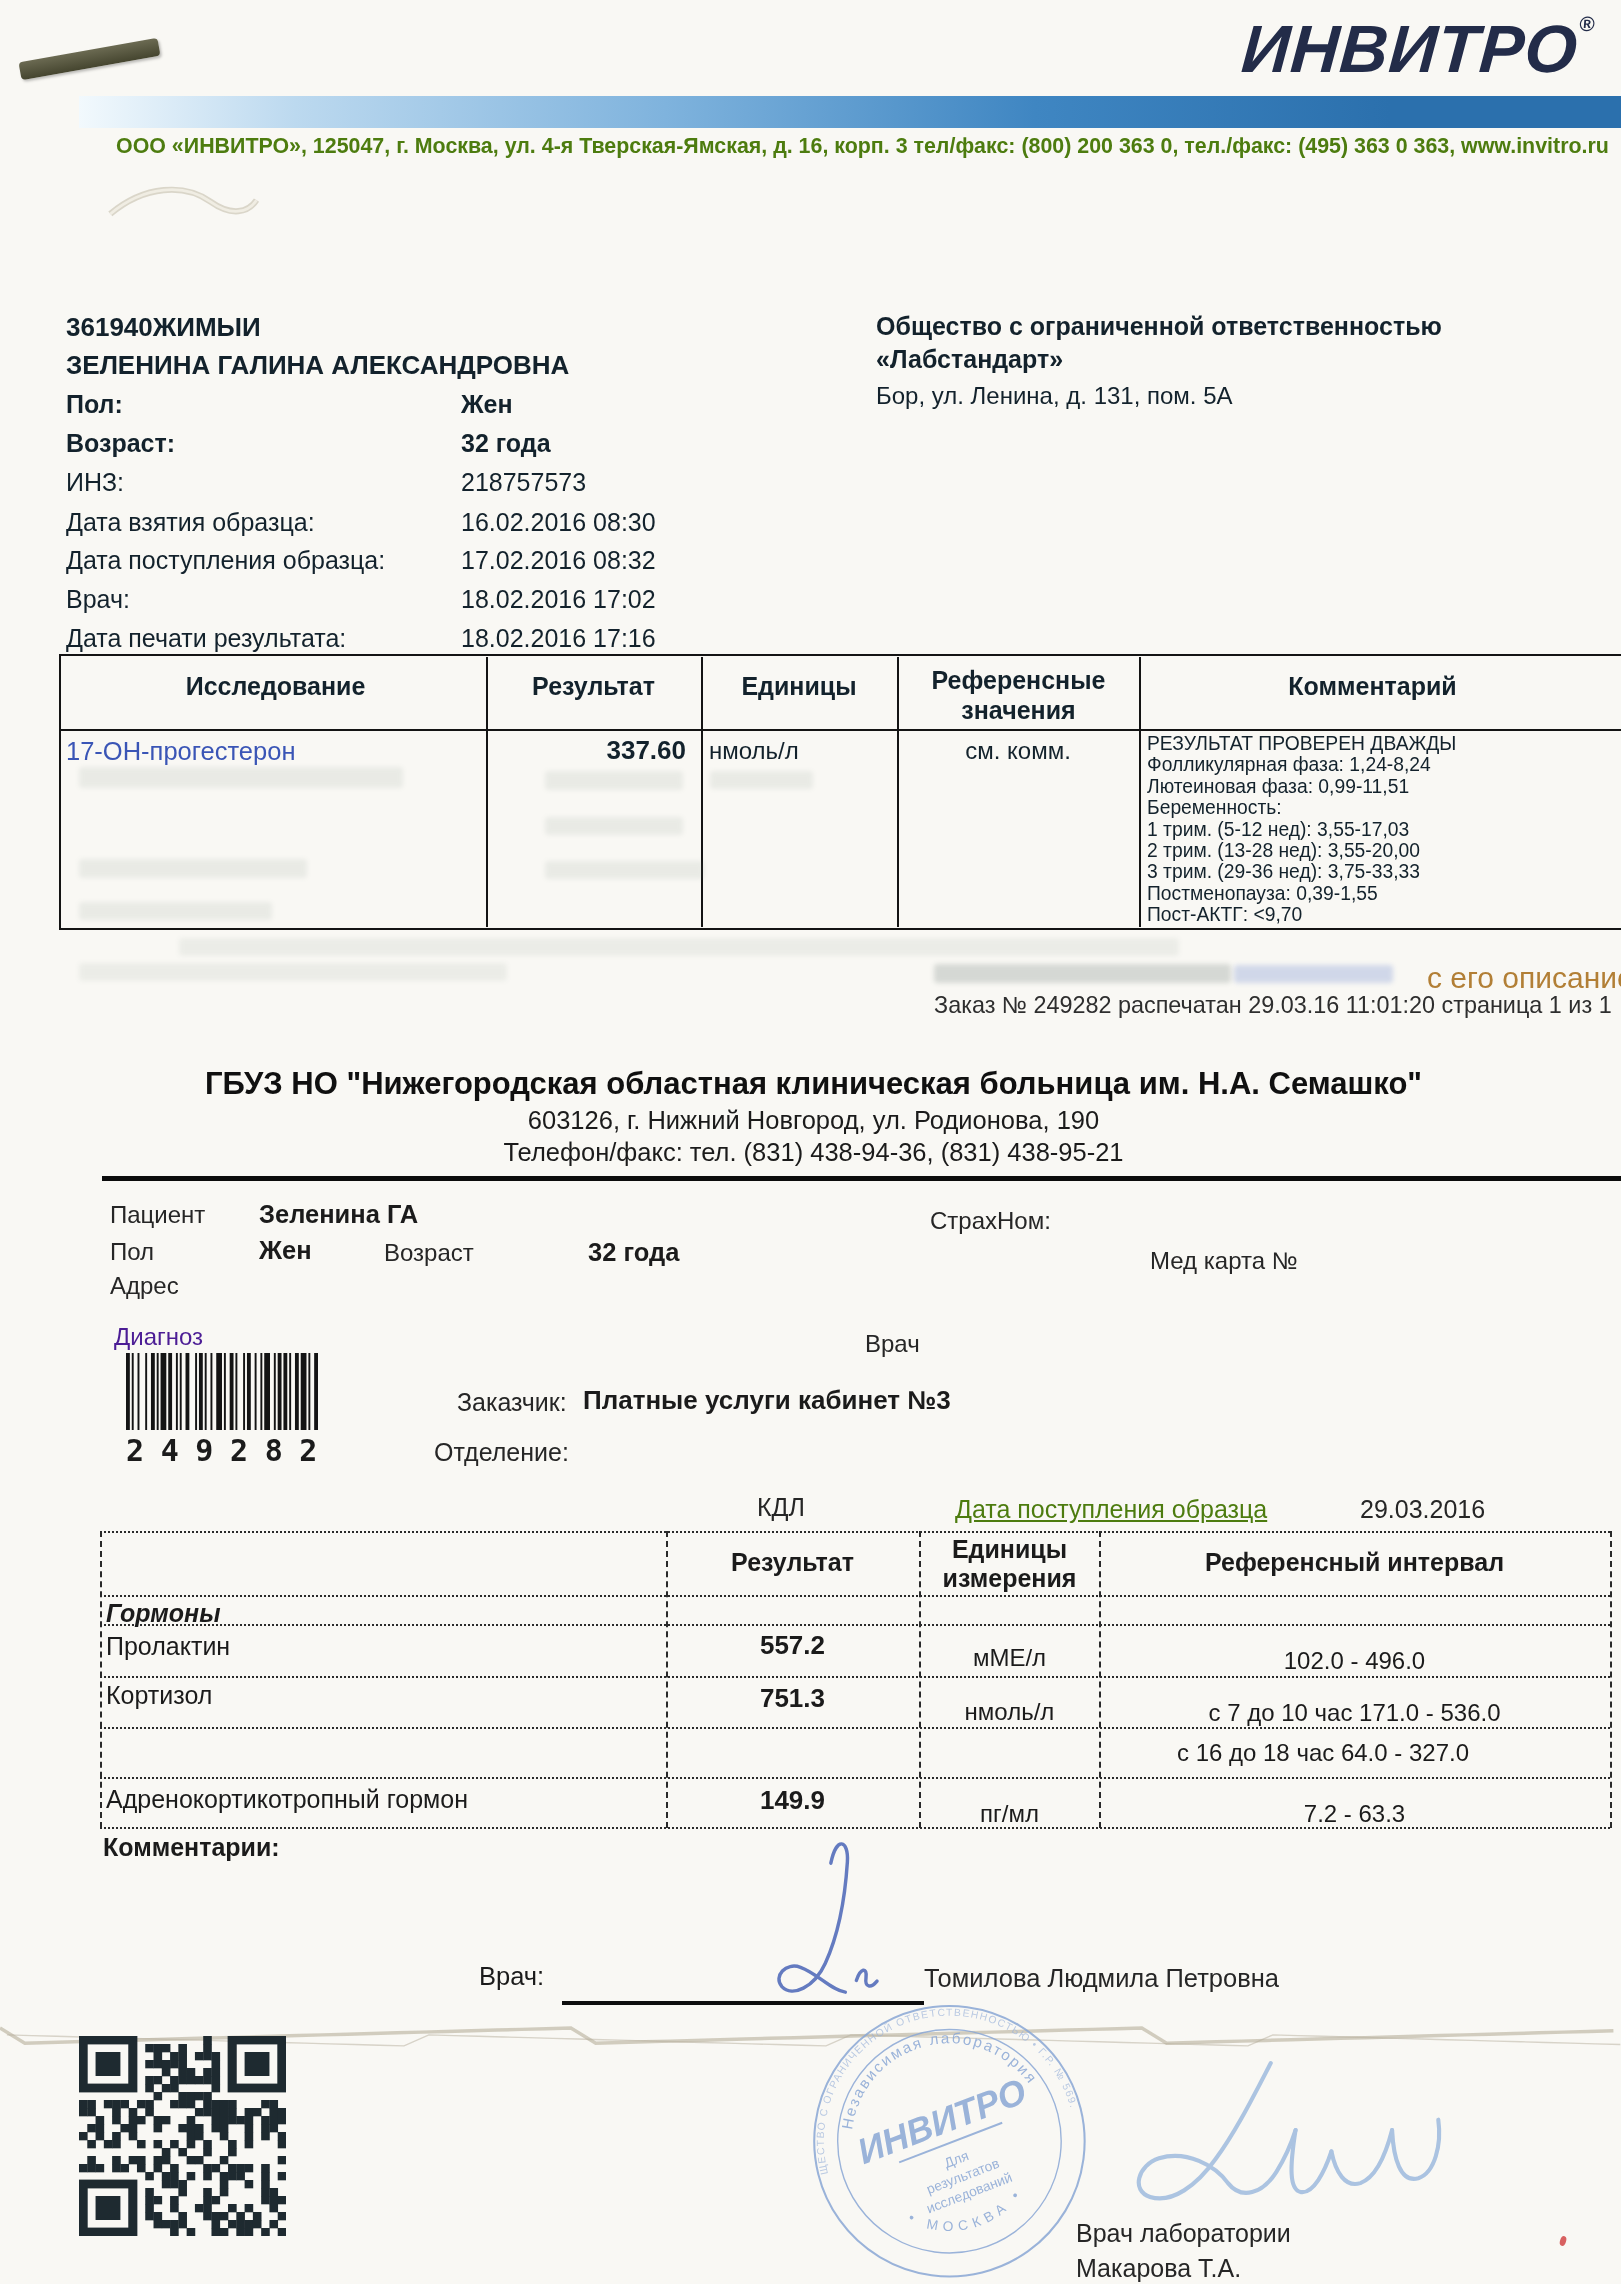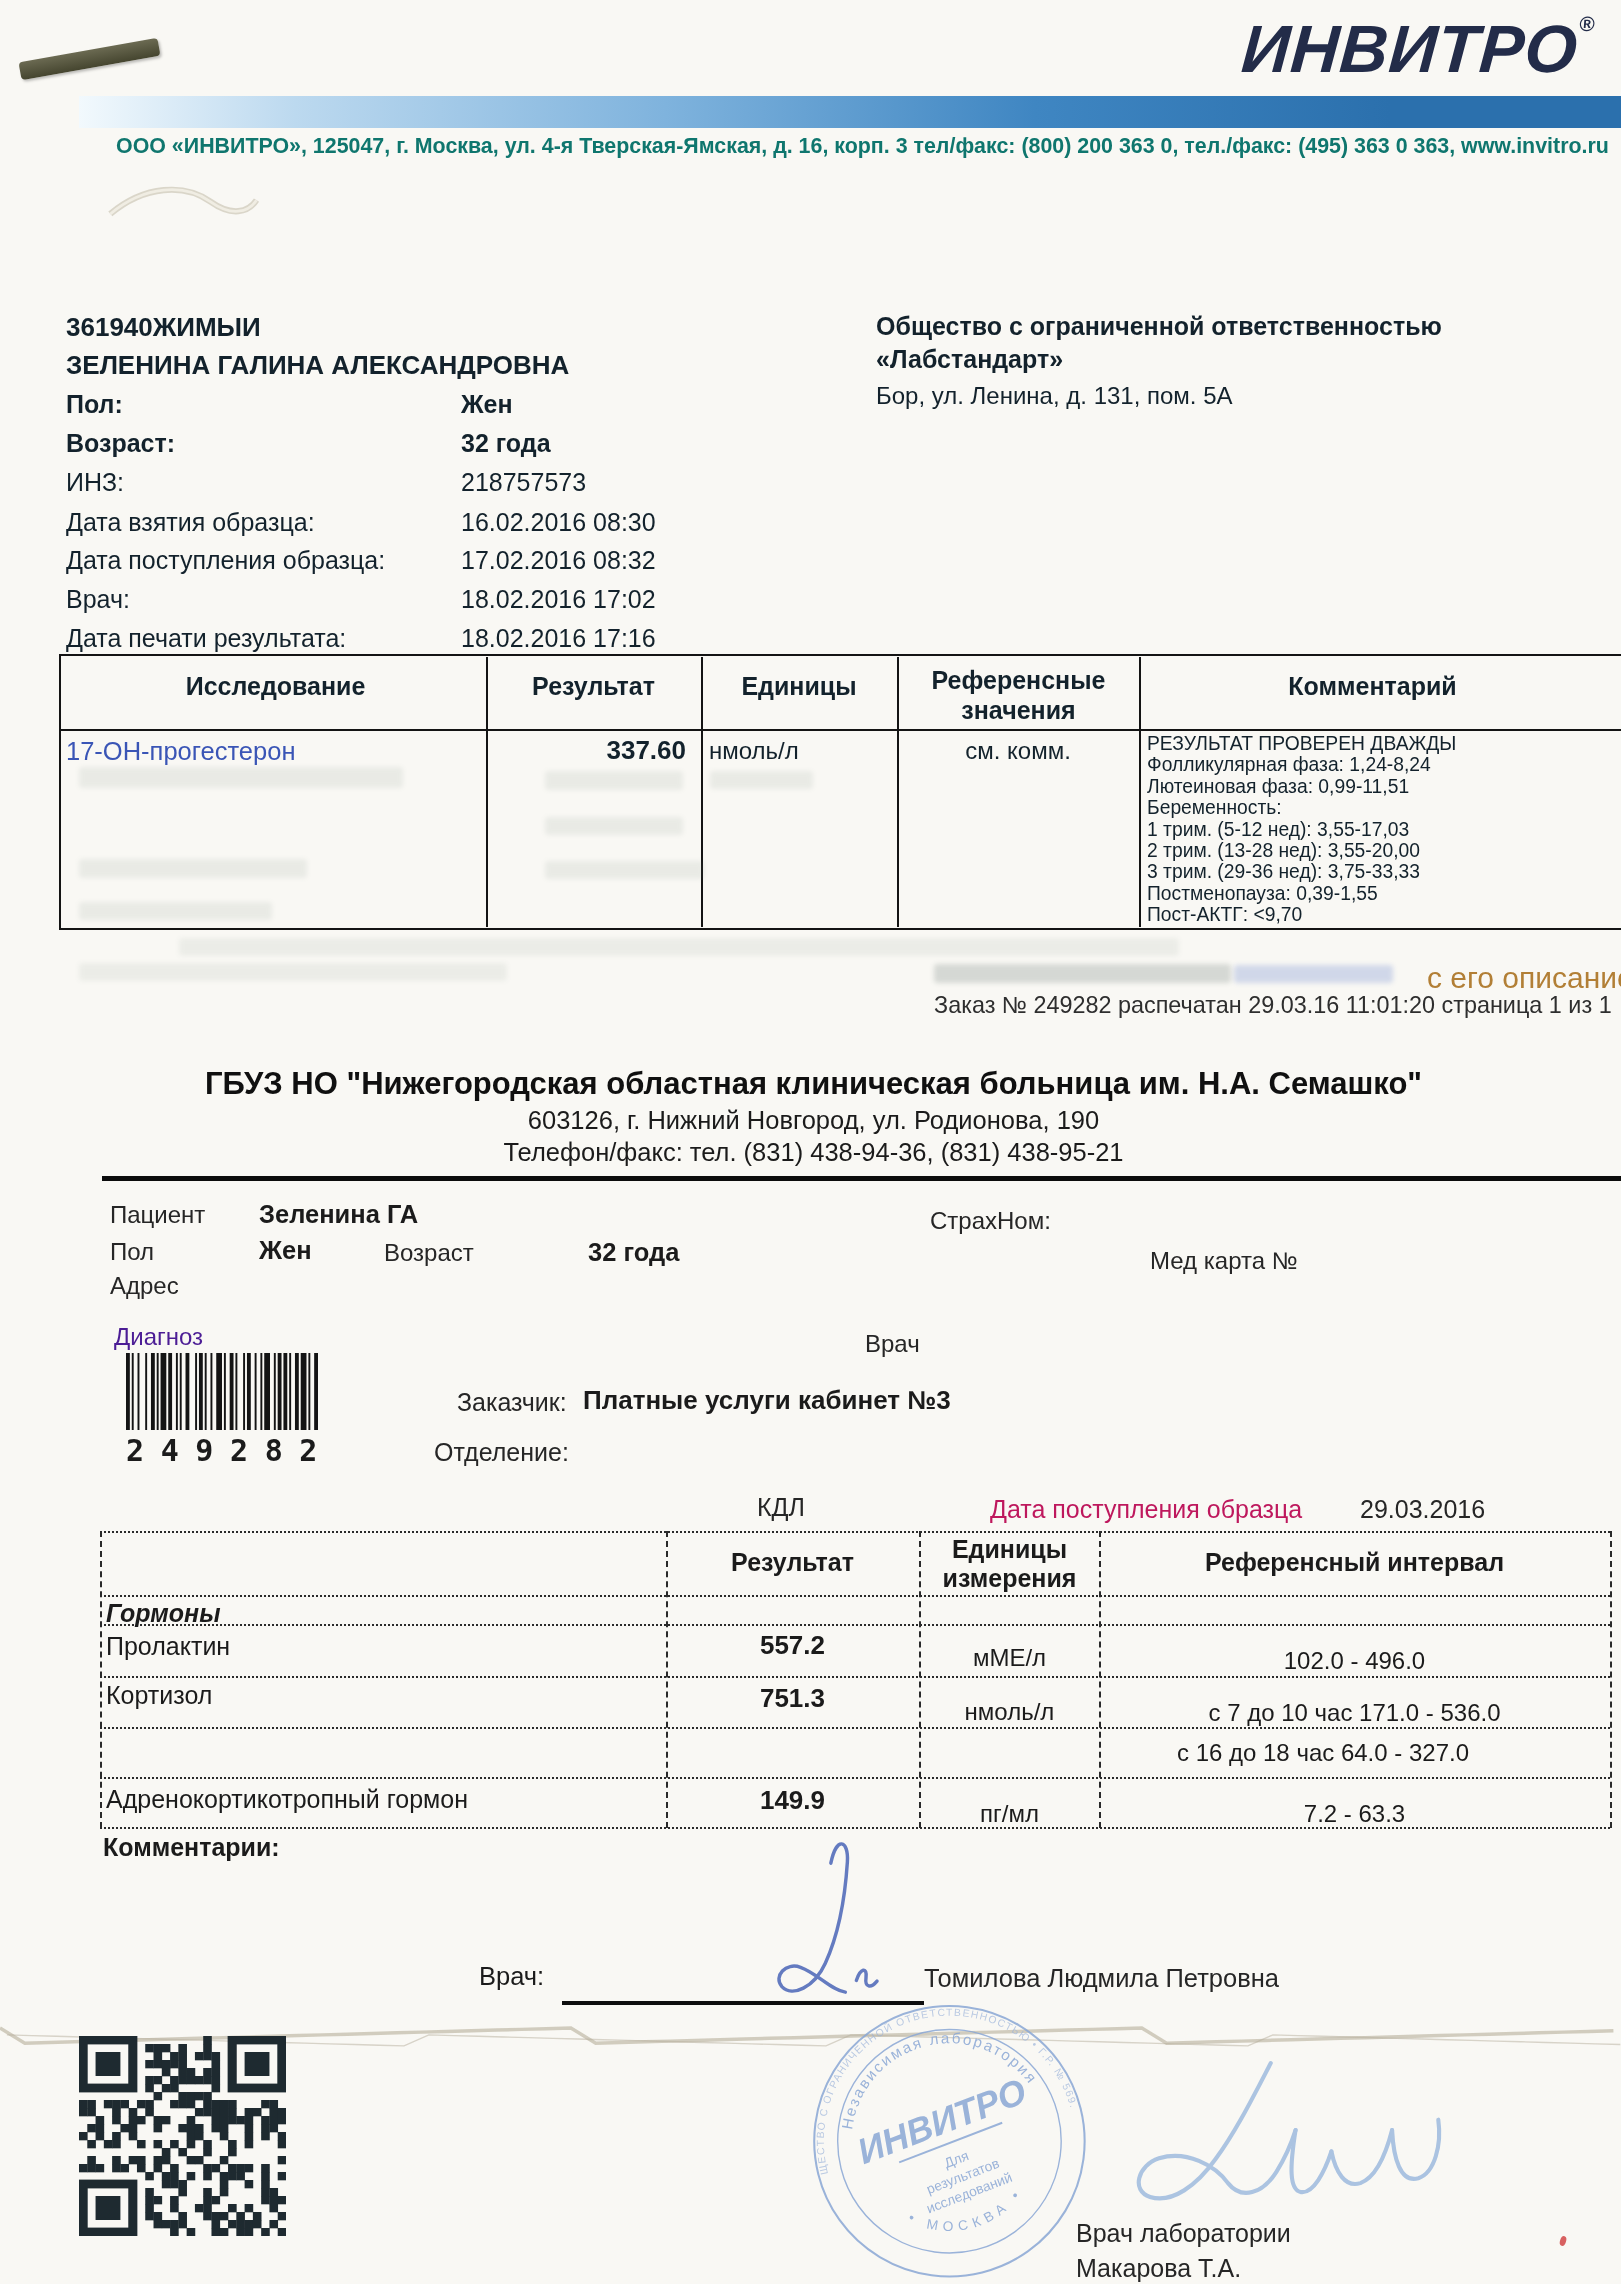--- a/index.html
+++ b/index.html
@@ -26,21 +26,21 @@
               transform:rotate(-10deg);border-radius:4.1px;box-shadow:1.4px 2.1px 2.8px rgba(0,0,0,.25);"></div>
 
   <div class="abs" style="right:27.6px;top:9.7px;font-size:67px;font-style:italic;font-weight:bold;color:#232c49;
               letter-spacing:0.7px;transform:skewX(-4deg);">
     <span>ИНВИТРО</span><sup style="font-size:20.7px;font-style:normal;vertical-align:41px;">®</sup>
   </div>
 
   <div class="abs" style="left:79px;top:96px;width:1542px;height:32px;
               background:linear-gradient(to right,#f2f9fd 0%,#bcd9ef 14%,#7fb3dd 38%,#3f86c2 62%,#2b70ad 85%,#2b70ad 100%);"></div>
 
-  <div class="abs" style="left:116px;top:134px;font-size:21.4px;font-weight:600;color:#0f766e;">ООО «ИНВИТРО», 125047, г. Москва, ул. 4-я Тверская-Ямская, д. 16, корп. 3  тел/факс: (800) 200 363 0, тел./факс: (495) 363 0 363, www.invitro.ru</div>
+  <div class="abs" style="left:116px;top:134px;font-size:21.4px;font-weight:600;color:#4d7c0f;">ООО «ИНВИТРО», 125047, г. Москва, ул. 4-я Тверская-Ямская, д. 16, корп. 3  тел/факс: (800) 200 363 0, тел./факс: (495) 363 0 363, www.invitro.ru</div>
 
   <div class="abs b dk" style="left:66px;top:312px;font-size:26px;">361940ЖИМЫИ</div>
   <div class="abs b dk" style="left:66px;top:350px;font-size:26px;">ЗЕЛЕНИНА ГАЛИНА АЛЕКСАНДРОВНА</div>
 
   <div class="abs b dk" style="left:66px;top:390px;font-size:25px;">Пол:</div>
   <div class="abs b dk" style="left:461px;top:390px;font-size:25px;">Жен</div>
   <div class="abs b dk" style="left:66px;top:429px;font-size:25px;">Возраст:</div>
   <div class="abs b dk" style="left:461px;top:429px;font-size:25px;">32 года</div>
   <div class="abs dk" style="left:66px;top:468px;font-size:25px;">ИНЗ:</div>
   <div class="abs dk" style="left:461px;top:468px;font-size:25px;">218757573</div>
@@ -155,21 +155,21 @@
       <rect x="95" y="0" width="1" height="40"></rect>
       <rect x="98" y="0" width="2" height="40"></rect>
     </svg>
   <div class="abs b" style="left:126px;top:1433px;font-size:30px;letter-spacing:16.6px;font-family:'DejaVu Sans Mono',monospace;">249282</div>
 
   <div class="abs" style="left:457px;top:1388px;font-size:25px;color:#262626;">Заказчик:</div>
   <div class="abs b" style="left:583px;top:1385px;font-size:26px;">Платные услуги кабинет №3</div>
   <div class="abs" style="left:434px;top:1438px;font-size:25px;color:#262626;">Отделение:</div>
 
   <div class="abs" style="left:757px;top:1493px;font-size:25px;color:#262626;">КДЛ</div>
-  <div class="abs" style="left:990px;top:1495px;font-size:25px;color:#be185d;">Дата поступления образца</div>
+  <div class="abs" style="left:955px;top:1495px;font-size:25px;color:#4d7c0f;text-decoration:underline;">Дата поступления образца</div>
   <div class="abs" style="left:1360px;top:1495px;font-size:25px;color:#262626;">29.03.2016</div>
 
   <div class="dot-h" style="left:100px;top:1531px;width:1510px;"></div>
   <div class="dot-h" style="left:100px;top:1595px;width:1510px;"></div>
   <div class="dot-h" style="left:100px;top:1624px;width:1510px;"></div>
   <div class="dot-h" style="left:100px;top:1676px;width:1510px;"></div>
   <div class="dot-h" style="left:100px;top:1727px;width:1510px;"></div>
   <div class="dot-h" style="left:100px;top:1777px;width:1510px;"></div>
   <div class="dot-h" style="left:100px;top:1827px;width:1510px;"></div>
   <div class="dot-v" style="left:100px;top:1531px;height:297px;"></div>

